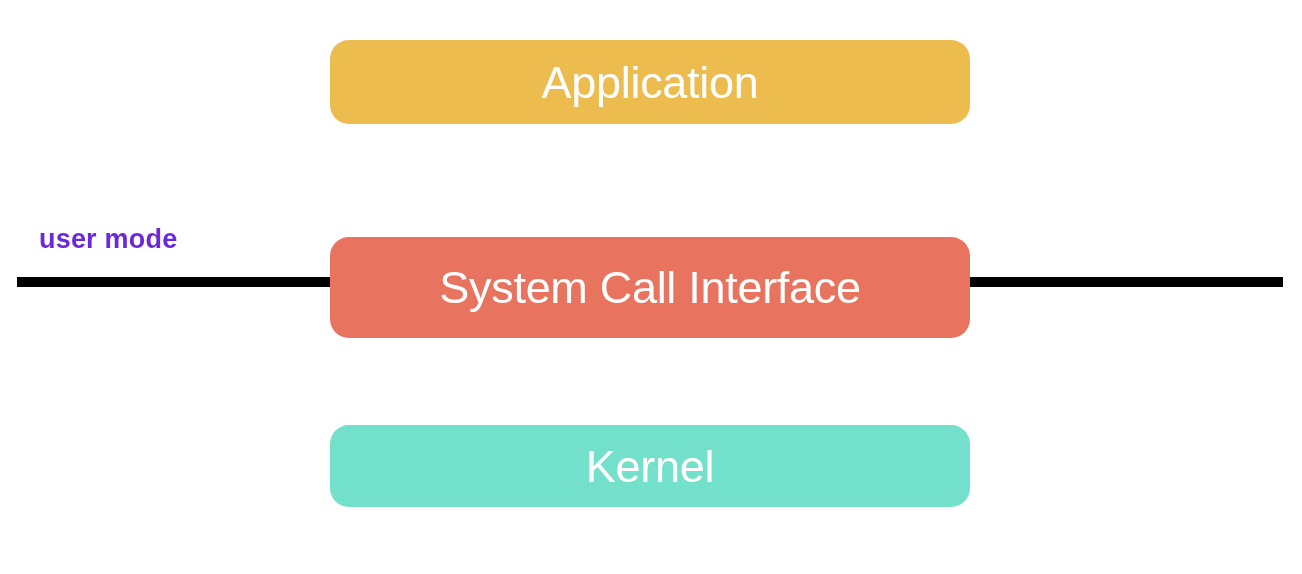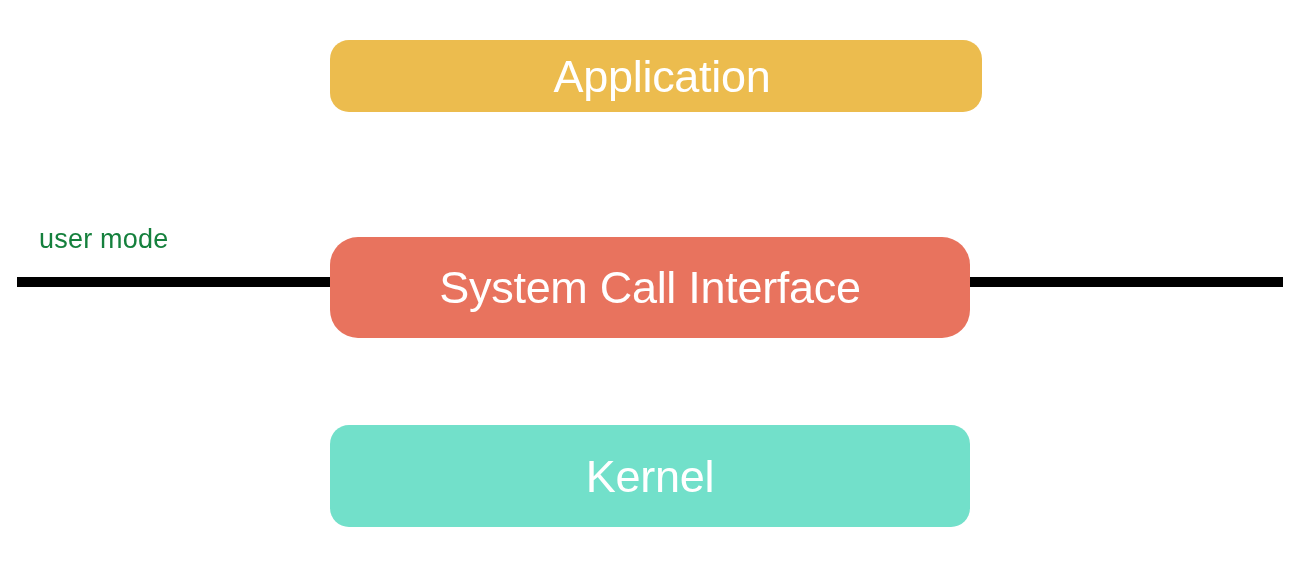--- a/index.html
+++ b/index.html
@@ -28,24 +28,24 @@
     width: 1266px;
     height: 10px;
     background: #000000;
     z-index: 1;
   }
 
   
   .mode-label {
     position: absolute;
     font-family: "Liberation Sans", sans-serif;
-    font-weight: normal;
+    font-weight: bold;
     font-size: 27px;
     line-height: 30px;
-    color: #15803d;
+    color: #6d28d9;
     letter-spacing: 0.2px;
     white-space: nowrap;
     z-index: 3;
   }
   .mode-label.user {
     left: 39px;
     top: 224px;
   }
   .mode-label.kernel {
     left: 24px;
@@ -68,33 +68,31 @@
     font-weight: normal;
     font-size: 45px;
     line-height: 1;
     color: #ffffff;
     white-space: nowrap;
     letter-spacing: -0.3px;
   }
 
   #box-application {
     top: 40px;
-    height: 72px;
+    height: 84px;
     background: #ecbc4e;
-    padding-left: 12px;
   }
   #box-system-call-interface {
     top: 237px;
     height: 101px;
     background: #e8735e;
-    border-radius: 28px;
   }
   #box-kernel {
     top: 425px;
-    height: 102px;
+    height: 82px;
     background: #72e0ca;
   }
 </style>
 </head>
 <body>
 
 <div id="diagram-canvas">
 
   <div class="mode-divider"></div>
 

